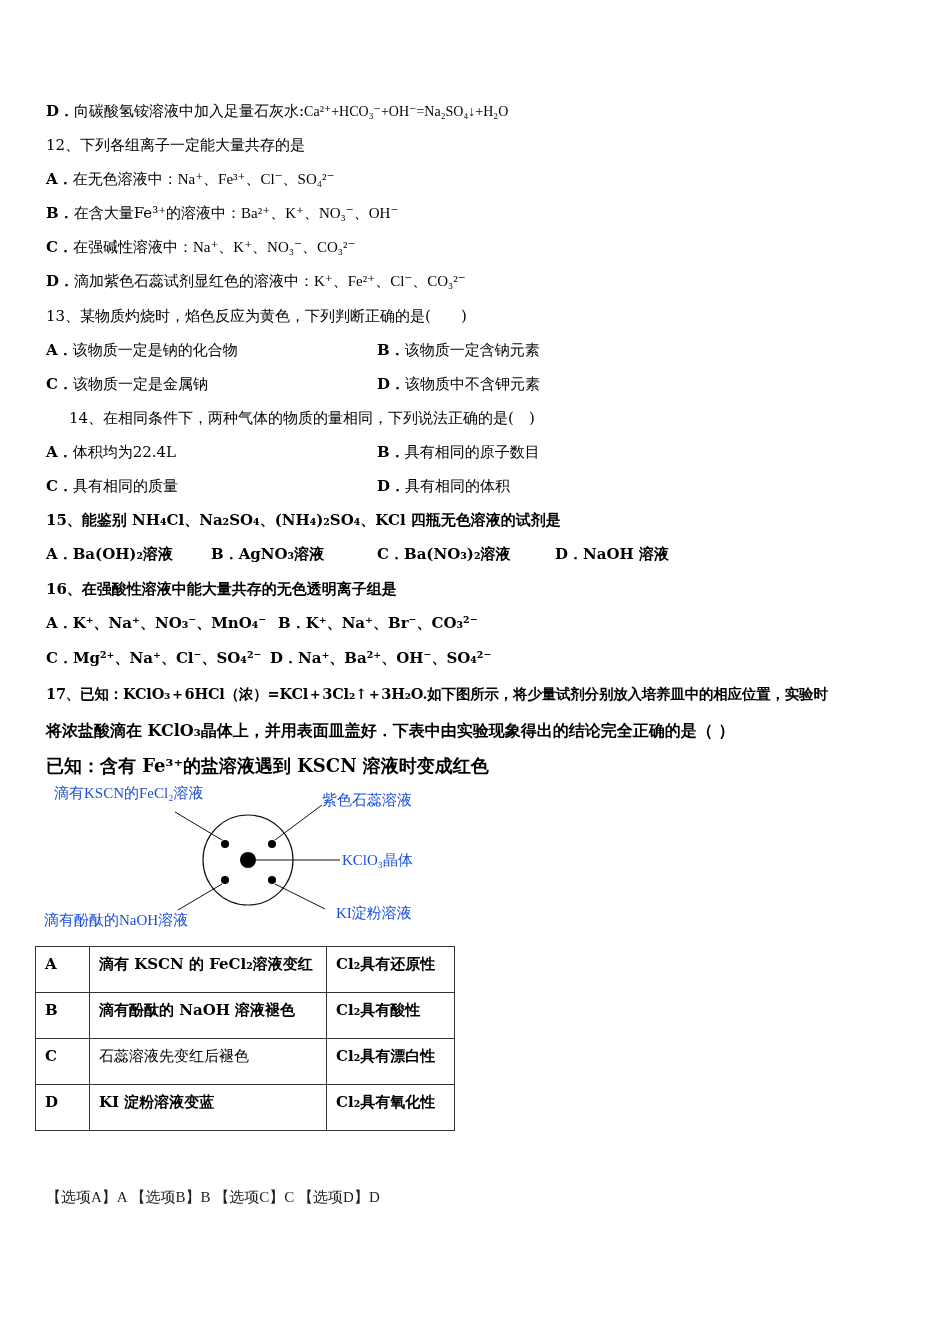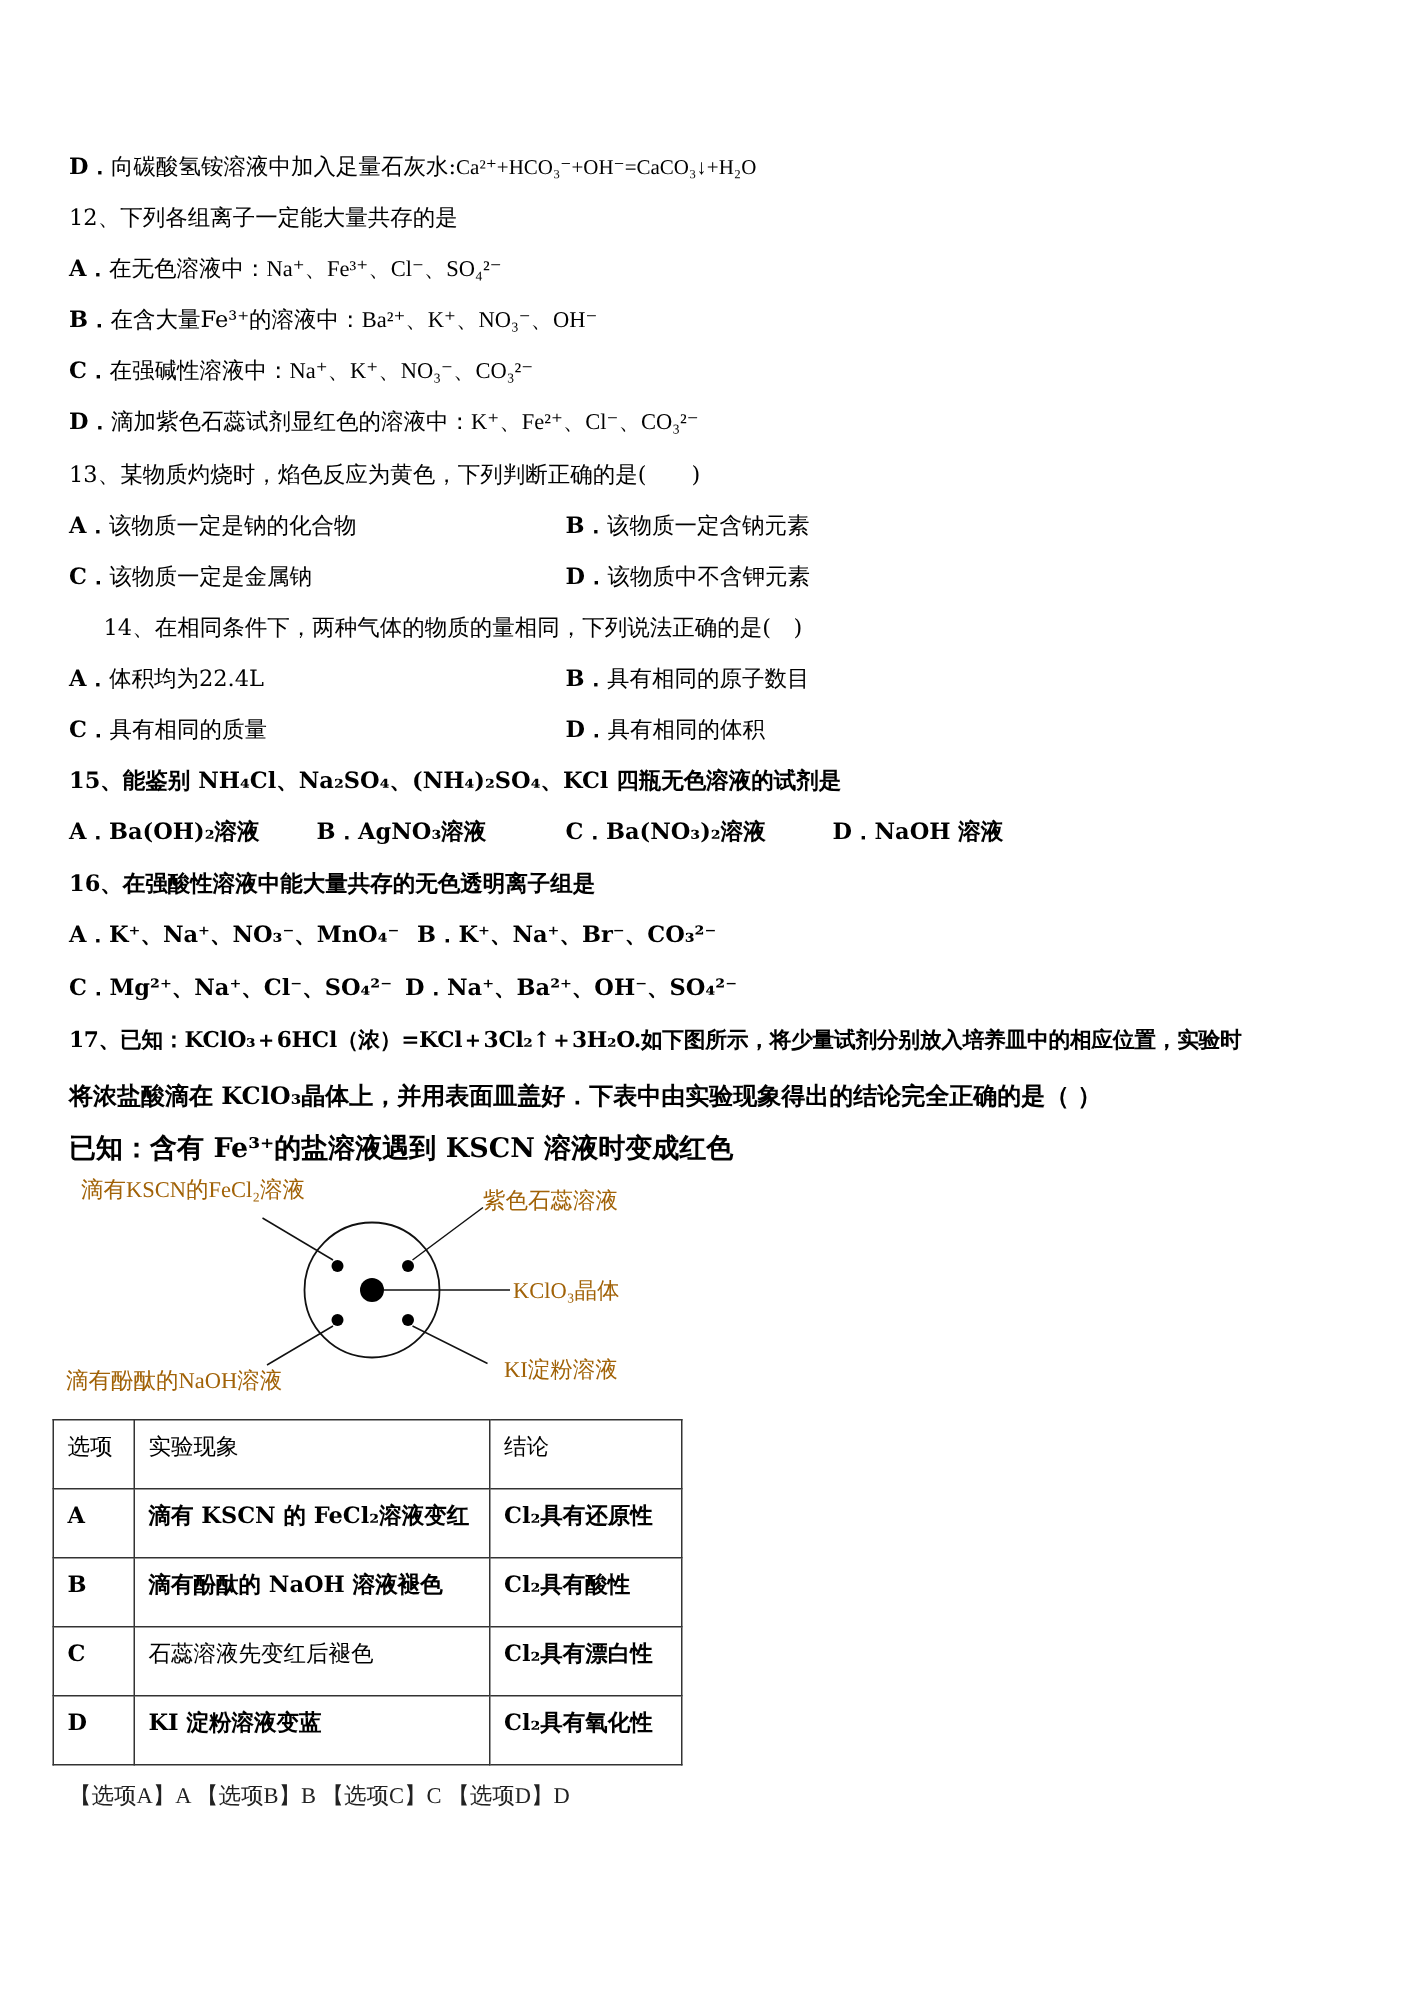--- a/index.html
+++ b/index.html
@@ -9,40 +9,40 @@
     color: #000;
   }
   .line {
     position: absolute; left: 46px; white-space: nowrap;
     font-size: 15px; line-height: 20px;
   }
   .b { font-weight: bold; }
   .mono { font-family: "Liberation Serif", "DejaVu Serif", serif; }
   
   #diagram { position: absolute; left: 40px; top: 782px; width: 400px; height: 160px; }
-  .dlabel { position: absolute; font-size: 15px; white-space: nowrap; font-family: "Liberation Serif", "DejaVu Serif", serif; color: #a16207; }
+  .dlabel { position: absolute; font-size: 15px; white-space: nowrap; font-family: "Liberation Serif", "DejaVu Serif", serif; color: #1d4ed8; }
   
   table.res {
     position: absolute; left: 35px; top: 946px;
     border-collapse: collapse; font-size: 15px;
   }
   table.res td {
     border: 1.5px solid #333; height: 46px; vertical-align: top;
     padding: 8px 9px 0 9px; box-sizing: border-box; white-space: nowrap;
   }
   table.res td.c1 { width: 54px; }
   table.res td.c2 { width: 237px; }
   table.res td.c3 { width: 128px; }
   .answer-line { position: absolute; left: 46px; top: 1188px; font-size: 15px; color: #222; white-space: nowrap; font-family: "Liberation Serif", "DejaVu Serif", serif; }
 </style>
 </head>
 <body>
 
 <div class="line" style="top:101px;">
-  <span class="b">D．</span><span>向碳酸氢铵溶液中加入足量石灰水:</span><span class="mono" style="font-size:14px;">Ca²⁺+HCO₃⁻+OH⁻=CaCO₃↓+H₂O</span>
+  <span class="b">D．</span><span>向碳酸氢铵溶液中加入足量石灰水:</span><span class="mono" style="font-size:14px;">Ca²⁺+HCO₃⁻+OH⁻=Na₂SO₄↓+H₂O</span>
 </div>
 
 <div class="line" style="top:135px;">12、下列各组离子一定能大量共存的是</div>
 <div class="line" style="top:169px;">
   <span class="b">A．</span><span>在无色溶液中：</span><span class="mono">Na⁺、Fe³⁺、Cl⁻、SO₄²⁻</span>
 </div>
 <div class="line" style="top:203px;">
   <span class="b">B．</span><span>在含大量Fe³⁺的溶液中：</span><span class="mono">Ba²⁺、K⁺、NO₃⁻、OH⁻</span>
 </div>
 <div class="line" style="top:237px;">
@@ -118,25 +118,20 @@
   </svg>
   <span class="dlabel" style="left:14px; top:2px;">滴有KSCN的FeCl₂溶液</span>
   <span class="dlabel" style="left:282px; top:9px;">紫色石蕊溶液</span>
   <span class="dlabel" style="left:302px; top:69px;">KClO₃晶体</span>
   <span class="dlabel" style="left:4px; top:129px;">滴有酚酞的NaOH溶液</span>
   <span class="dlabel" style="left:296px; top:122px;">KI淀粉溶液</span>
 </div>
 
 <table class="res">
   <tbody>
-      <tr>
-    <td class="c1">选项</td>
-    <td class="c2">实验现象</td>
-    <td class="c3">结论</td>
-  </tr>
   <tr class="b">
     <td class="c1 b">A</td>
     <td class="c2 b">滴有 KSCN 的 FeCl₂溶液变红</td>
     <td class="c3 b">Cl₂具有还原性</td>
   </tr>
   <tr>
     <td class="c1 b">B</td>
     <td class="c2 b">滴有酚酞的 NaOH 溶液褪色</td>
     <td class="c3 b">Cl₂具有酸性</td>
   </tr>

